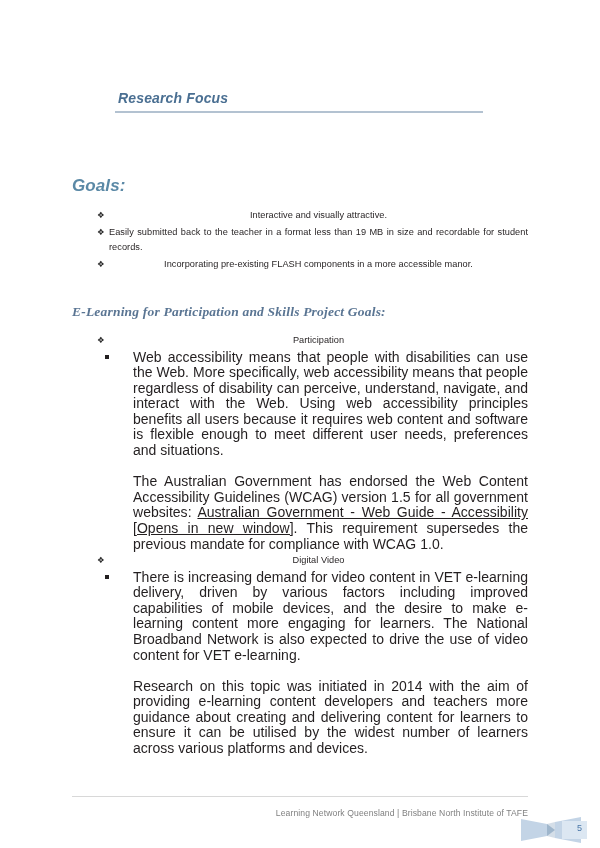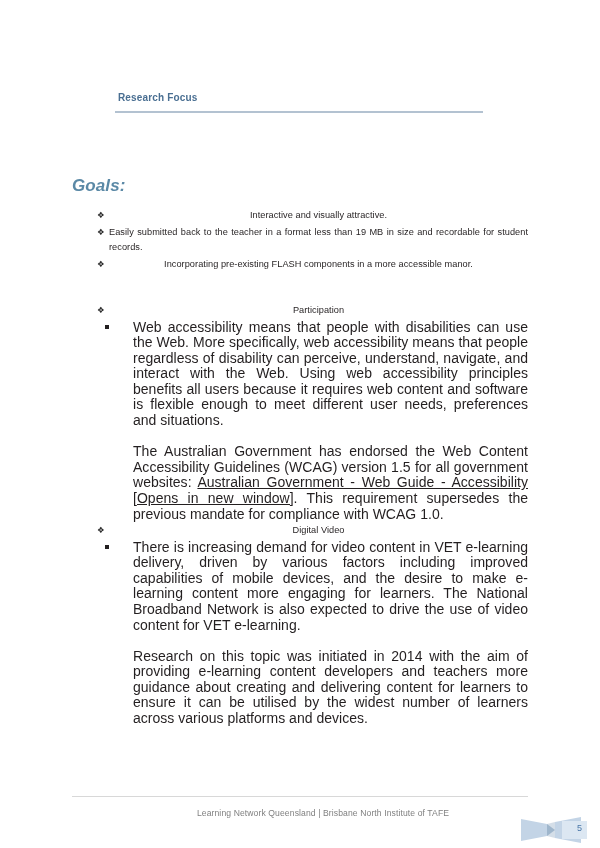--- a/index.html
+++ b/index.html
@@ -23,22 +23,23 @@
   }
 
   
   .doc-header {
     position: absolute;
     left: 115px;
     top: 92px;
     width: 370px;
   }
   .doc-header-title {
-    font-size: 10px;
+    font-size: 14px;
     font-weight: bold;
+    font-style: italic;
     color: #4a6f92;
     letter-spacing: 0.15px;
     line-height: 12px;
     padding-left: 3px;
   }
   .doc-header-rule {
     margin-top: 7px;
     height: 2px;
     background: #b3c2d1;
     width: 368px;
@@ -139,21 +140,21 @@
     top: 796px;
     width: 456px;
   }
   .doc-footer-rule {
     height: 1px;
     background: #d8d8d8;
     width: 456px;
   }
   .doc-footer-text {
     margin-top: 10px;
-    text-align: center;
+    text-align: right;
     font-size: 8.6px;
     color: #808080;
     letter-spacing: 0.1px;
     line-height: 12px;
     padding-left: 46px;
   }
 
   .page-badge {
     position: absolute;
     left: 521px;
@@ -195,20 +196,21 @@
         <div class="b1-text">Easily submitted back to the teacher in a format less than 19 MB in size and recordable for student records.</div>
       </li>
       <li>
         <span class="marker">❖</span>
         <div class="b1-text nowrapjust">Incorporating pre-existing FLASH components in a more accessible manor.</div>
       </li>
     </ul>
 
     <div class="spacer-lg"></div>
 
+    <h2 class="h-project">E-Learning for Participation and Skills Project Goals:</h2>
 
     <ul class="lvl1">
 
       <li>
         <span class="marker">❖</span>
         <div class="b1-text nowrapjust">Participation</div>
       </li>
 
       <ul class="lvl2">
         <li>

